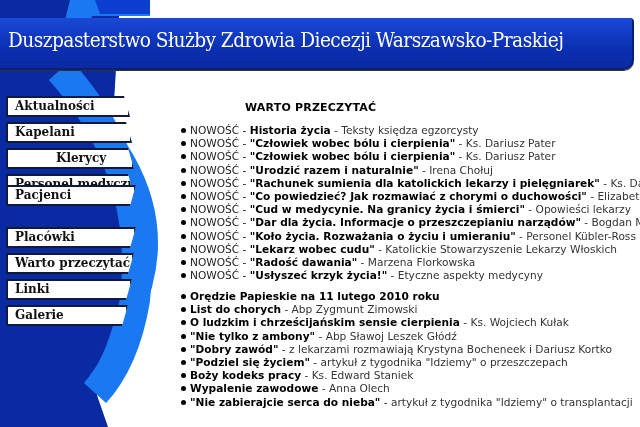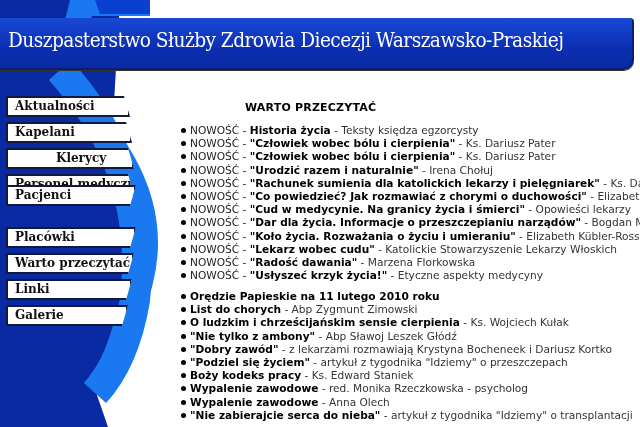--- a/index.html
+++ b/index.html
@@ -72,30 +72,29 @@
 
 <ul class="list1">
   <li><span class="new">NOWOŚĆ - </span><span class="t">Historia życia</span><span> - Teksty księdza egzorcysty</span></li>
   <li><span class="new">NOWOŚĆ - </span><span class="t">"Człowiek wobec bólu i cierpienia"</span><span> - Ks. Dariusz Pater</span></li>
   <li><span class="new">NOWOŚĆ - </span><span class="t">"Człowiek wobec bólu i cierpienia"</span><span> - Ks. Dariusz Pater</span></li>
   <li><span class="new">NOWOŚĆ - </span><span class="t">"Urodzić razem i naturalnie"</span><span> - Irena Chołuj</span></li>
   <li><span class="new">NOWOŚĆ - </span><span class="t">"Rachunek sumienia dla katolickich lekarzy i pielęgniarek"</span><span> - Ks. Dariusz</span></li>
   <li><span class="new">NOWOŚĆ - </span><span class="t">"Co powiedzieć? Jak rozmawiać z chorymi o duchowości"</span><span> - Elizabeth John</span></li>
   <li><span class="new">NOWOŚĆ - </span><span class="t">"Cud w medycynie. Na granicy życia i śmierci"</span><span> - Opowieści lekarzy</span></li>
   <li><span class="new">NOWOŚĆ - </span><span class="t">"Dar dla życia. Informacje o przeszczepianiu narządów"</span><span> - Bogdan Michal</span></li>
-  <li><span class="new">NOWOŚĆ - </span><span class="t">"Koło życia. Rozważania o życiu i umieraniu"</span><span> - Elizabeth Kübler-Ross</span></li>
+  <li><span class="new">NOWOŚĆ - </span><span class="t">"Koło życia. Rozważania o życiu i umieraniu"</span><span> - Personel Kübler-Ross</span></li>
   <li><span class="new">NOWOŚĆ - </span><span class="t">"Lekarz wobec cudu"</span><span> - Katolickie Stowarzyszenie Lekarzy Włoskich</span></li>
   <li><span class="new">NOWOŚĆ - </span><span class="t">"Radość dawania"</span><span> - Marzena Florkowska</span></li>
   <li><span class="new">NOWOŚĆ - </span><span class="t">"Usłyszeć krzyk życia!"</span><span> - Etyczne aspekty medycyny</span></li>
 </ul>
 
 <ul class="list2">
   <li><span class="t">Orędzie Papieskie na 11 lutego 2010 roku</span><span></span></li>
   <li><span class="t">List do chorych</span><span> - Abp Zygmunt Zimowski</span></li>
   <li><span class="t">O ludzkim i chrześcijańskim sensie cierpienia</span><span> - Ks. Wojciech Kułak</span></li>
   <li><span class="t">"Nie tylko z ambony"</span><span> - Abp Sławoj Leszek Głódź</span></li>
   <li><span class="t">"Dobry zawód"</span><span> - z lekarzami rozmawiają Krystyna Bocheneek i Dariusz Kortko</span></li>
   <li><span class="t">"Podziel się życiem"</span><span> - artykuł z tygodnika "Idziemy" o przeszczepach</span></li>
   <li><span class="t">Boży kodeks pracy</span><span> - Ks. Edward Staniek</span></li>
-  <li><span class="t">Wypalenie zawodowe</span><span> - red. Monika Rzeczkowska - psycholog</span></li>
   <li><span class="t">Wypalenie zawodowe</span><span> - Anna Olech</span></li>
   <li><span class="t">"Nie zabierajcie serca do nieba"</span><span> - artykuł z tygodnika "Idziemy" o transplantacji</span></li>
 </ul>
 
 </body></html>

